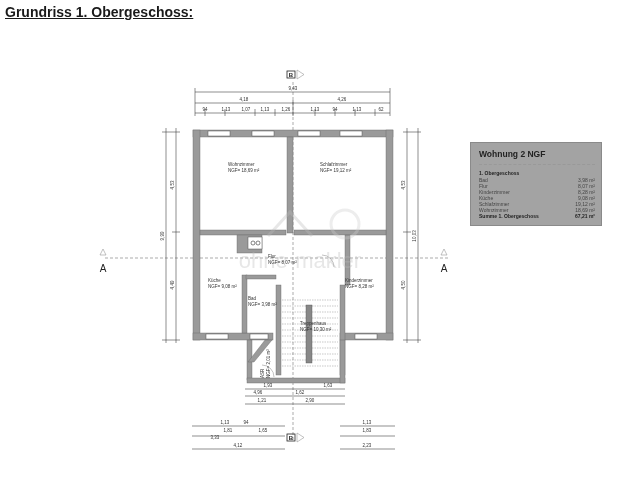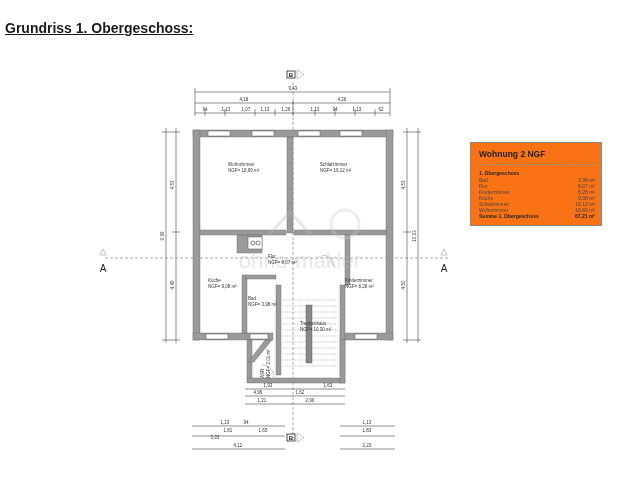--- a/index.html
+++ b/index.html
@@ -1,19 +1,19 @@
 <!DOCTYPE html>
 <html><head>
 <meta charset="utf-8">
 <style>
   html,body{margin:0;padding:0;background:#fff;}
   body{width:641px;height:480px;position:relative;overflow:hidden;font-family:"Liberation Sans",sans-serif;color:#222;}
-  .title{position:absolute;left:5px;top:20px;font-size:14px;font-weight:bold;text-decoration:underline;color:#1a1a1a;}
+  .title{position:absolute;left:5px;top:4px;font-size:14px;font-weight:bold;text-decoration:underline;color:#1a1a1a;}
   svg.plan{position:absolute;left:0;top:0;}
-  .legend{position:absolute;left:470px;top:142px;width:130px;border:1px solid #8a8a8a;background:#f97316;font-size:5px;}
+  .legend{position:absolute;left:470px;top:142px;width:130px;border:1px solid #8a8a8a;background:#a3a3a3;font-size:5px;}
   .legend .sec{padding:6px 6px 6px 8px;}
   .legend .sec + .sec{border-top:1px solid #8a8a8a;}
   .legend h3{margin:0 0 5px 0;font-size:8.5px;font-weight:bold;color:#222;}
   .legend .rule{border-top:1px dashed #999;margin-bottom:5px;}
   .legend .sub{font-weight:bold;font-size:5px;margin-bottom:1px;}
   .legend .row{display:flex;justify-content:space-between;line-height:6px;color:#444;}
   .legend .row.sum{font-weight:bold;color:#222;}
   .legend .val{white-space:nowrap;}
   .lbl{font-family:"Liberation Sans",sans-serif;fill:#333;}
 </style>

